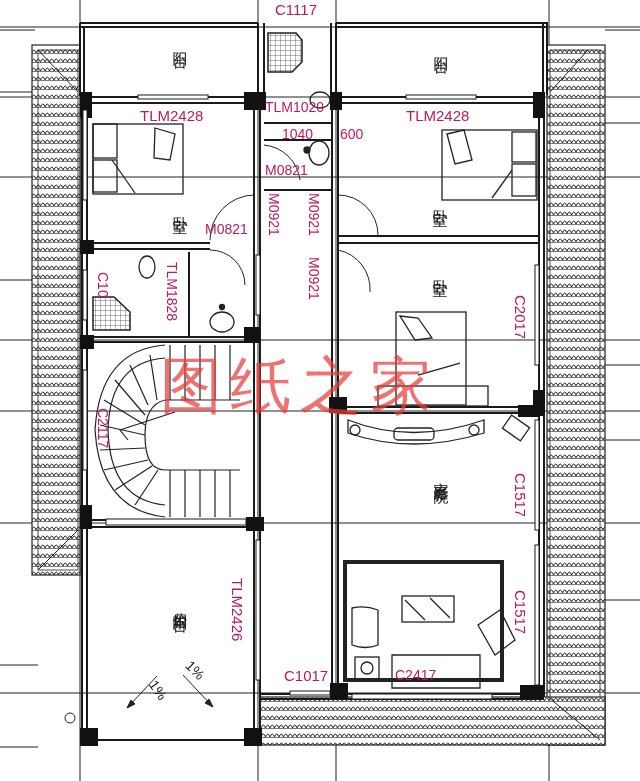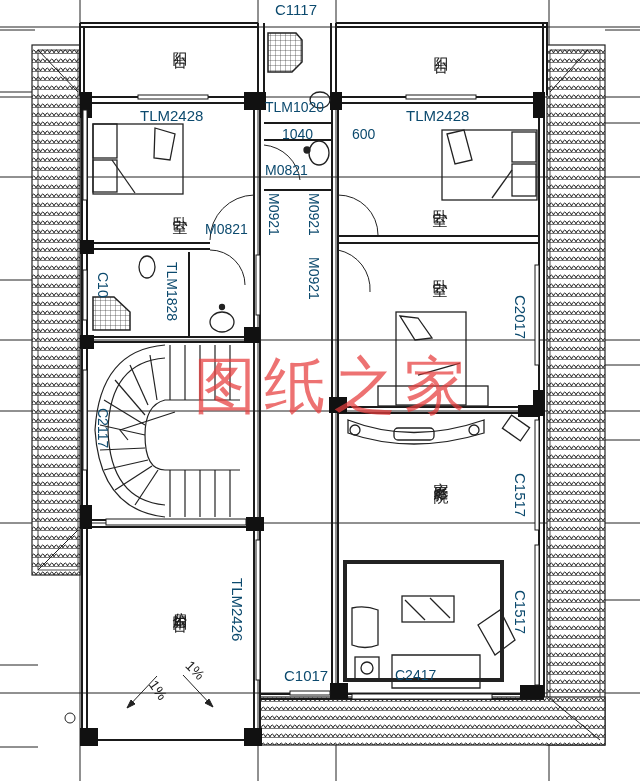--- a/index.html
+++ b/index.html
@@ -1,22 +1,22 @@
 <!DOCTYPE html>
 <html><head>
 <meta charset="utf-8">
 <style>
   html, body { margin: 0; padding: 0; background: #ffffff; }
   body { width: 640px; height: 781px; overflow: hidden; position: relative; font-family: "DejaVu Sans", sans-serif; }
   #plan { position: absolute; left: 0; top: 0; width: 640px; height: 781px; }
-  .lbl { position: absolute; font-family: "Liberation Sans", sans-serif; font-size: 15px; color: #0c4a6e; white-space: nowrap; line-height: 1; }
+  .lbl { position: absolute; font-family: "Liberation Sans", sans-serif; font-size: 15px; color: #be185d; white-space: nowrap; line-height: 1; }
   .lbl.small { font-size: 14px; }
   .vert { writing-mode: vertical-rl; }
   .room { position: absolute; font-family: "DejaVu Sans", sans-serif; font-size: 15px; color: #1a1a1a; writing-mode: vertical-rl; letter-spacing: 2px; line-height: 1; }
-  .watermark { position: absolute; left: 160px; top: 355px; font-family: "DejaVu Serif", serif; font-size: 62px; color: rgba(230, 60, 60, 0.72); letter-spacing: 8px; white-space: nowrap; font-weight: normal; line-height: 1; margin-left: 34px; }
+  .watermark { position: absolute; left: 160px; top: 355px; font-family: "DejaVu Serif", serif; font-size: 62px; color: rgba(230, 60, 60, 0.72); letter-spacing: 8px; white-space: nowrap; font-weight: normal; line-height: 1; }
   .slope { position: absolute; font-family: "Liberation Sans", sans-serif; font-size: 14px; color: #1a1a1a; }
 </style>
 </head>
 <body>
 
 <svg id="plan" viewBox="0 0 640 781" xmlns="http://www.w3.org/2000/svg">
   <defs>
     <pattern id="tile" width="9" height="9" patternUnits="userSpaceOnUse">
       <rect width="9" height="9" fill="#ffffff"></rect>
       <path d="M0 8 Q2.25 2 4.5 8 Q6.75 2 9 8" fill="none" stroke="#222" stroke-width="1"></path>
@@ -270,21 +270,21 @@
 <div class="room" style="left:432px; top:198px;">卧室</div>
 <div class="room" style="left:432px; top:268px;">卧室</div>
 <div class="room" style="left:433px; top:470px;">家庭影院</div>
 <div class="room" style="left:172px; top:600px;">公用阳台</div>
 
 <div class="lbl" style="left:275px; top:2px;">C1117</div>
 <div class="lbl" style="left:140px; top:108px;">TLM2428</div>
 <div class="lbl" style="left:406px; top:108px;">TLM2428</div>
 <div class="lbl small" style="left:265px; top:100px;">TLM1020</div>
 <div class="lbl small" style="left:270px; top:127px;margin-left:12px;">1040</div>
-<div class="lbl small" style="left:352px; top:127px;">600</div>
+<div class="lbl small" style="left:340px; top:127px;">600</div>
 <div class="lbl small" style="left:265px; top:163px;">M0821</div>
 <div class="lbl small" style="left:205px; top:222px;">M0821</div>
 <div class="lbl small vert" style="left:267px; top:193px;">M0921</div>
 <div class="lbl small vert" style="left:307px; top:193px;">M0921</div>
 <div class="lbl small vert" style="left:307px; top:257px;">M0921</div>
 <div class="lbl small vert" style="left:165px; top:262px;">TLM1828</div>
 <div class="lbl small vert" style="left:96px; top:272px;">C10</div>
 <div class="lbl small vert" style="left:96px; top:408px;">C2117</div>
 <div class="lbl vert" style="left:513px; top:295px;">C2017</div>
 <div class="lbl vert" style="left:513px; top:473px;">C1517</div>

